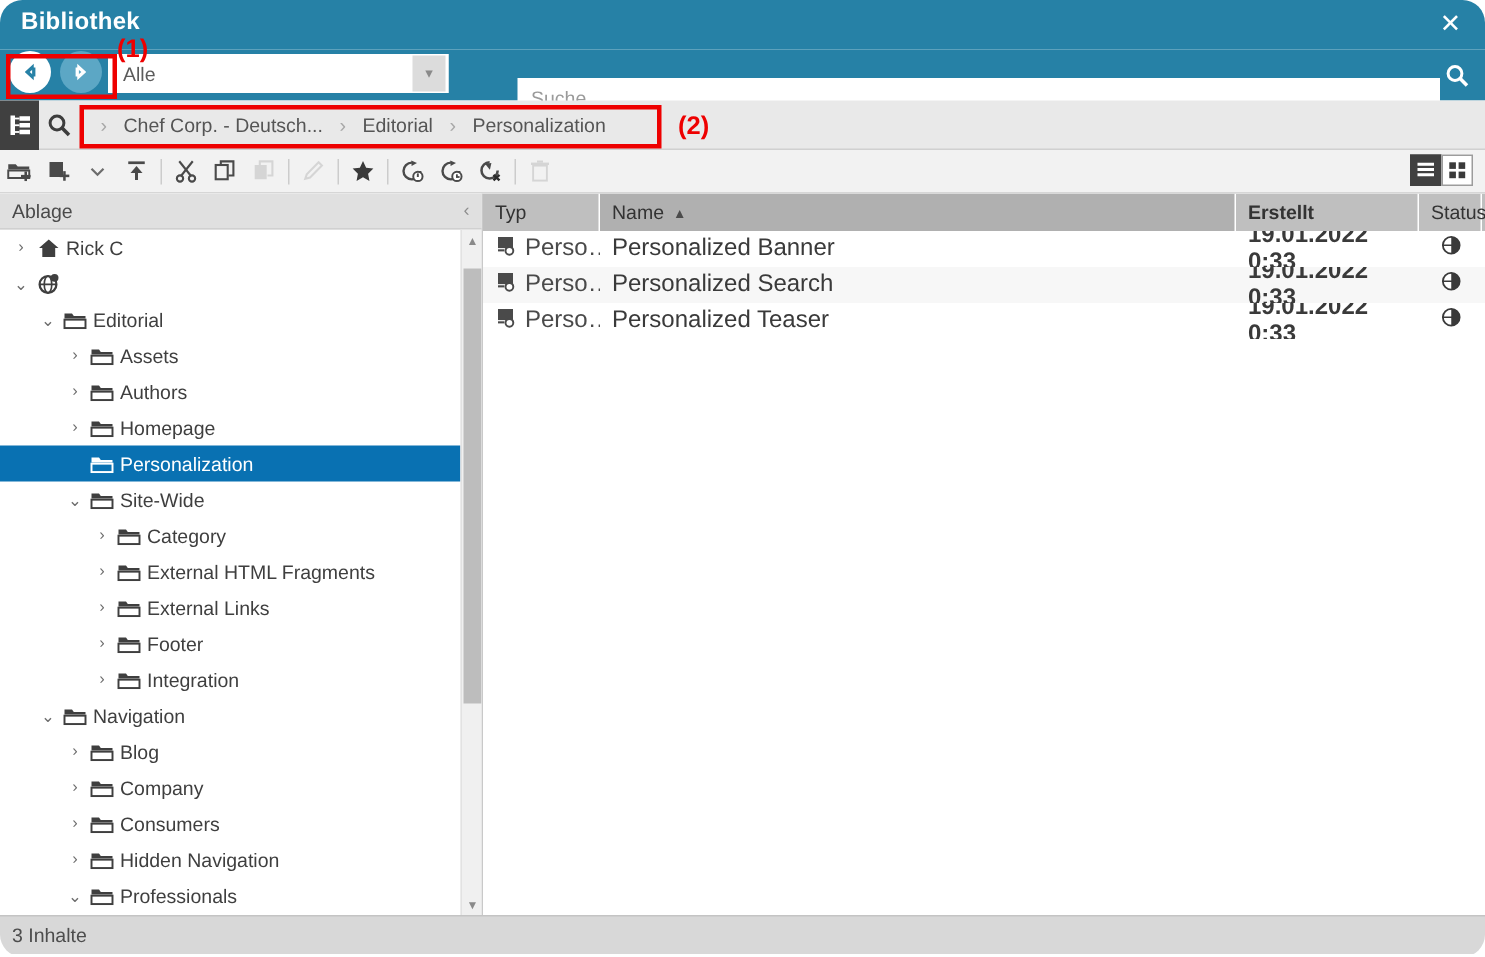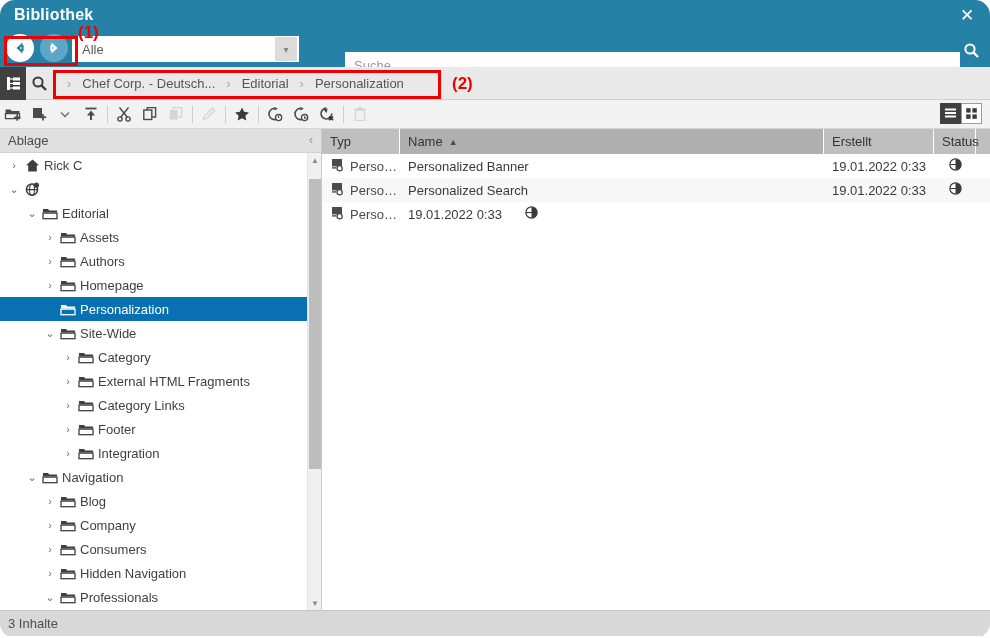--- a/index.html
+++ b/index.html
@@ -177,25 +177,25 @@
     height:25px; background:#bfbfbf; display:flex; align-items:center;
     font-size:13px; color:#333333;
   }
   .ch .c {
     height:25px; display:flex; align-items:center;
     padding-left:8px; border-right:1px solid #ffffff;
   }
   .ch .c.sorted { background:#b0b0b0; }
   .c-typ { width:78px; }
   .c-nam { width:424px; }
-  .c-ers { width:110px; }
+  .c-ers { width:122px;font-weight:bold; }
   .c-sts { width:42px; }
   .sortarrow { margin-left:6px; font-size:9px; color:#4b4b4b; }
 
-  .row { height:24px; display:flex; align-items:flex-start; font-size:13px; color:#3a3a3a; cursor:pointer; }
+  .row { height:24px; display:flex; align-items:flex-start; font-size:16px; color:#3a3a3a; cursor:pointer; }
   .row.alt { background:#f7f7f7; }
   .row .cell { height:24px; display:flex; align-items:center; padding-left:8px; overflow:hidden; }
   .row .cell.typ { gap:5px; color:#4a4a4a; }
   .row .cell .ttxt { white-space:nowrap; }
 
   
   .statusbar {
     height:26px; background:#d8d8d8; border-top:1px solid #c4c4c4;
     display:flex; align-items:center;
   }
@@ -504,21 +504,21 @@
               <span class="nm">External HTML Fragments</span>
             </div>
             <div class="node" style="padding-left: 60px;">
               <span class="arrow">›</span>
               <span class="ico">
                 <svg width="16" height="15" viewBox="0 0 16 15">
                   <path d="M1 3 L6 3 L7.2 4.6 L15 4.6 L15 6.4 L1 6.4 Z" fill="#3f3f3f"></path>
                   <rect x="1" y="7.1" width="14" height="5.6" fill="none" stroke="#3f3f3f" stroke-width="1.3"></rect>
                 </svg>
               </span>
-              <span class="nm">Category Links</span>
+              <span class="nm">External Links</span>
             </div>
             <div class="node" style="padding-left: 60px;">
               <span class="arrow">›</span>
               <span class="ico">
                 <svg width="16" height="15" viewBox="0 0 16 15">
                   <path d="M1 3 L6 3 L7.2 4.6 L15 4.6 L15 6.4 L1 6.4 Z" fill="#3f3f3f"></path>
                   <rect x="1" y="7.1" width="14" height="5.6" fill="none" stroke="#3f3f3f" stroke-width="1.3"></rect>
                 </svg>
               </span>
               <span class="nm">Footer</span>
@@ -662,20 +662,21 @@
           </div>
           <div class="row">
             <div class="cell typ c-typ">
               <span><svg width="15" height="15" viewBox="0 0 15 15">
                   <rect x="2" y="2" width="10" height="7.4" fill="#4a4a4a"></rect>
                   <rect x="2" y="10.2" width="4.2" height="1.4" fill="#4a4a4a"></rect>
                   <circle cx="9.6" cy="11.2" r="2.6" fill="#ffffff" stroke="#4a4a4a" stroke-width="1.3"></circle>
                 </svg></span>
               <span class="ttxt">Perso…</span>
             </div>
+            <div class="cell c-nam">Personalized Teaser</div>
             <div class="cell c-ers">19.01.2022 0:33</div>
             <div class="cell c-sts" style="justify-content:center;padding-left:0">
               <span><svg width="15" height="15" viewBox="0 0 15 15">
                   <circle cx="7.5" cy="7.5" r="5.6" fill="#3a3a3a"></circle>
                   <path d="M7.5 1.9 A5.6 5.6 0 0 0 7.5 13.1 Z" fill="#ffffff"></path>
                   <circle cx="7.5" cy="7.5" r="5.6" fill="none" stroke="#3a3a3a" stroke-width="1.2"></circle>
                   <line x1="1.9" y1="7.5" x2="13.1" y2="7.5" stroke="#3a3a3a" stroke-width="1.1"></line>
                 </svg></span>
             </div>
           </div>

